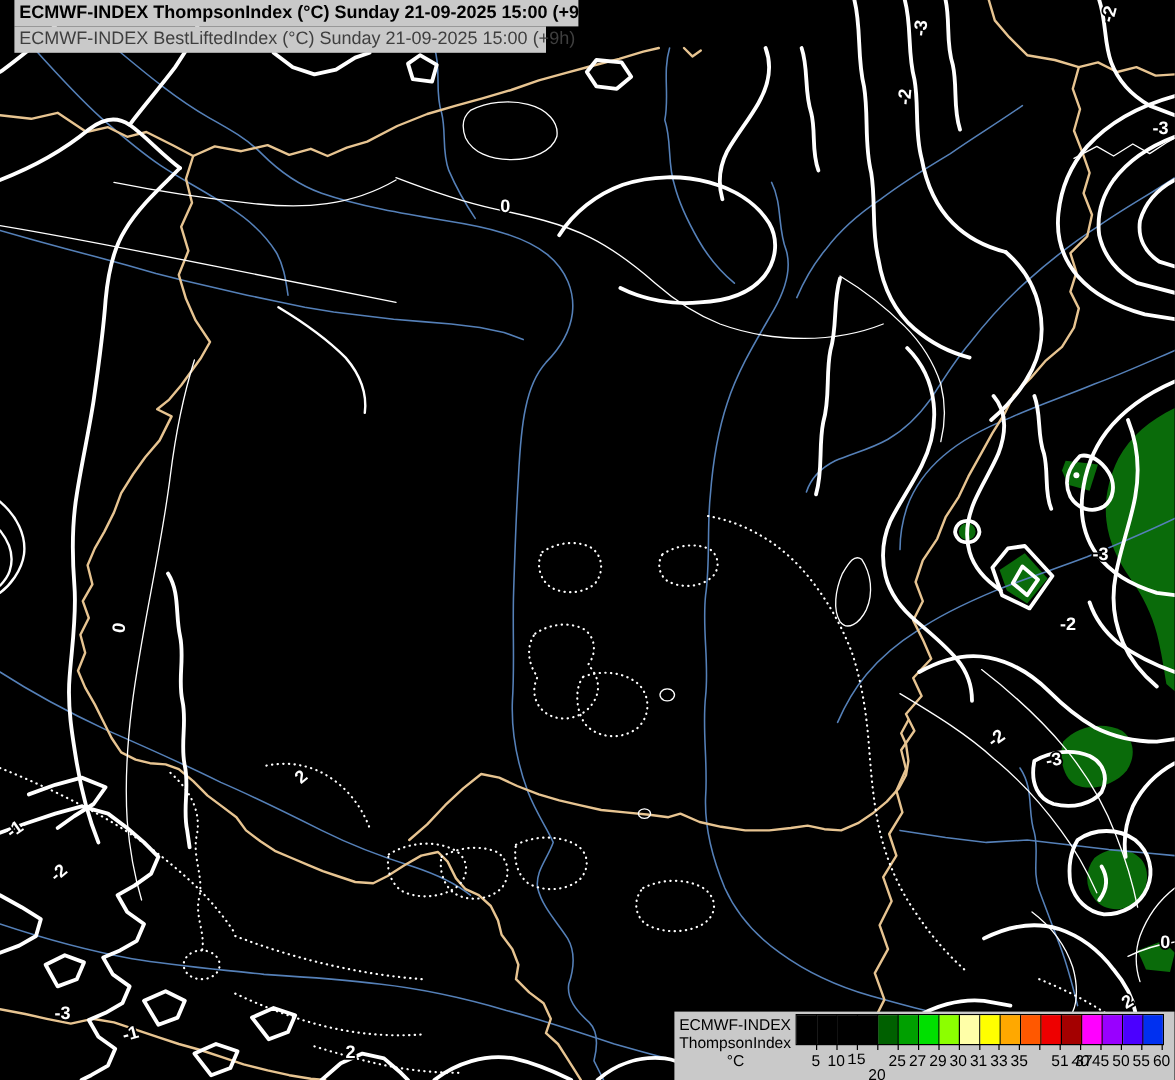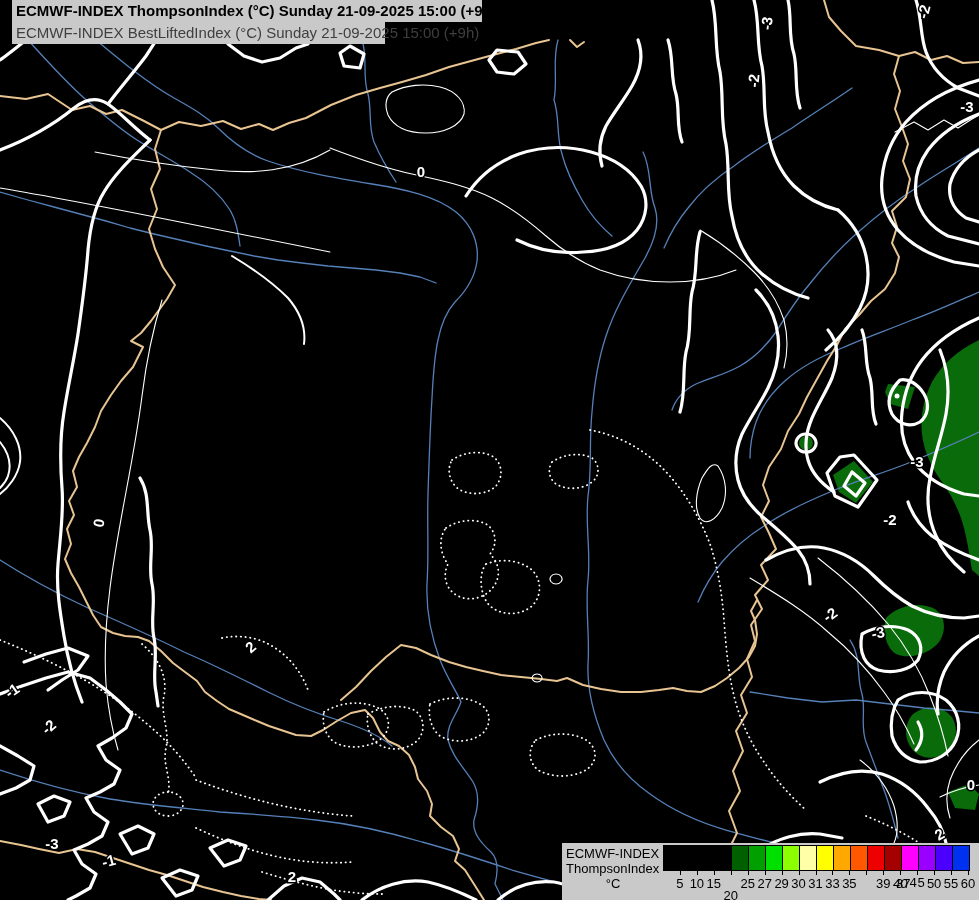--- a/index.html
+++ b/index.html
@@ -16,21 +16,21 @@
   .ctk{fill:none;stroke:var(--contour);stroke-width:3.2;stroke-linejoin:round;stroke-linecap:round;}
   .cmd{fill:none;stroke:var(--contour);stroke-width:2;stroke-linejoin:round;stroke-linecap:round;}
   .ctn{fill:none;stroke:var(--contour);stroke-width:1.1;stroke-linejoin:round;stroke-linecap:round;}
   .cdt{fill:none;stroke:var(--contour);stroke-width:1.8;stroke-linecap:round;stroke-dasharray:.3 4.4;}
   .clabel{font:bold 15px "Liberation Sans",sans-serif;fill:#fff;stroke:#000;stroke-width:3px;
           paint-order:stroke;text-anchor:middle;}
   
   .tline{position:absolute;left:0;height:22px;background:var(--panel);color:var(--ink);
          font-size:15px;line-height:22px;padding-left:4px;box-sizing:border-box;white-space:nowrap;margin-left:12px;}
   #tline1{top:0;width:470px;font-weight:600;}
-  #tline2{top:22px;width:373px;color:#3f3f3f;}
+  #tline2{top:22px;width:443px;color:#3f3f3f;}
   
   #legend{position:absolute;left:562px;top:843px;width:417px;height:57px;background:var(--panel);}
   #legtext{position:absolute;left:4px;top:3px;width:94px;font-size:13px;line-height:15px;color:var(--ink);}
   #legtext .u{text-align:center;}
   #cbar{position:absolute;left:101px;top:2px;width:305px;height:24px;display:flex;
         border:1px solid #000;box-sizing:content-box;}
   .cbar-cell{flex:1 1 auto;height:100%;border-right:1px solid #000;}
   .cbar-cell:last-child{border-right:none;}
   #cbar-ticks{position:absolute;left:101px;top:27px;width:306px;height:28px;}
   .cbar-tick{position:absolute;top:0;width:1px;height:5px;background:#000;}
@@ -226,45 +226,45 @@
         <div class="cbar-cell" style="background: rgb(153, 0, 255);"></div>
         <div class="cbar-cell" style="background: rgb(75, 0, 255);"></div>
         <div class="cbar-cell" style="background: rgb(0, 48, 240);"></div>
       </div>
     <div id="cbar-ticks">
         <div class="cbar-tick" style="left: 16.9444px;"></div>
         <div class="cbar-ticklabel" style="left: 16.9444px;">5</div>
         <div class="cbar-tick" style="left: 33.8889px;"></div>
         <div class="cbar-ticklabel" style="left: 33.8889px;">10</div>
         <div class="cbar-tick" style="left: 50.8333px;"></div>
-        <div class="cbar-ticklabel" style="left: 50.8333px;">15</div>
+        <div class="cbar-ticklabel" style="left: 50.8333px; font-family: Liberation Mono, monospace;">15</div>
         <div class="cbar-tick" style="left: 67.7778px;"></div>
         <div class="cbar-ticklabel" style="left: 67.7778px; margin-top: 12px;">20</div>
         <div class="cbar-tick" style="left: 84.7222px;"></div>
         <div class="cbar-ticklabel" style="left: 84.7222px;">25</div>
         <div class="cbar-tick" style="left: 101.667px;"></div>
         <div class="cbar-ticklabel" style="left: 101.667px;">27</div>
         <div class="cbar-tick" style="left: 118.611px;"></div>
         <div class="cbar-ticklabel" style="left: 118.611px;">29</div>
         <div class="cbar-tick" style="left: 135.556px;"></div>
         <div class="cbar-ticklabel" style="left: 135.556px;">30</div>
         <div class="cbar-tick" style="left: 152.5px;"></div>
         <div class="cbar-ticklabel" style="left: 152.5px;">31</div>
         <div class="cbar-tick" style="left: 169.444px;"></div>
         <div class="cbar-ticklabel" style="left: 169.444px;">33</div>
         <div class="cbar-tick" style="left: 186.389px;"></div>
         <div class="cbar-ticklabel" style="left: 186.389px; text-align: right;">35</div>
         <div class="cbar-tick" style="left: 203.333px;"></div>
         <div class="cbar-ticklabel" style="left: 203.333px; margin-left: 37px;">37</div>
         <div class="cbar-tick" style="left: 220.278px;"></div>
-        <div class="cbar-ticklabel" style="left: 220.278px;">39</div>
+        <div class="cbar-ticklabel" style="left: 220.278px;">51</div>
         <div class="cbar-tick" style="left: 237.222px;"></div>
         <div class="cbar-ticklabel" style="left: 237.222px; font-style: italic;">40</div>
         <div class="cbar-tick" style="left: 254.167px;"></div>
-        <div class="cbar-ticklabel" style="left: 254.167px; font-family: Liberation Mono, monospace;">45</div>
+        <div class="cbar-ticklabel" style="left: 254.167px;">45</div>
         <div class="cbar-tick" style="left: 271.111px;"></div>
         <div class="cbar-ticklabel" style="left: 271.111px;">50</div>
         <div class="cbar-tick" style="left: 288.056px;"></div>
         <div class="cbar-ticklabel" style="left: 288.056px;">55</div>
         <div class="cbar-tick" style="left: 305px;"></div>
         <div class="cbar-ticklabel" style="left: 305px;">60</div>
       </div>
   </div>
 
 </div>

